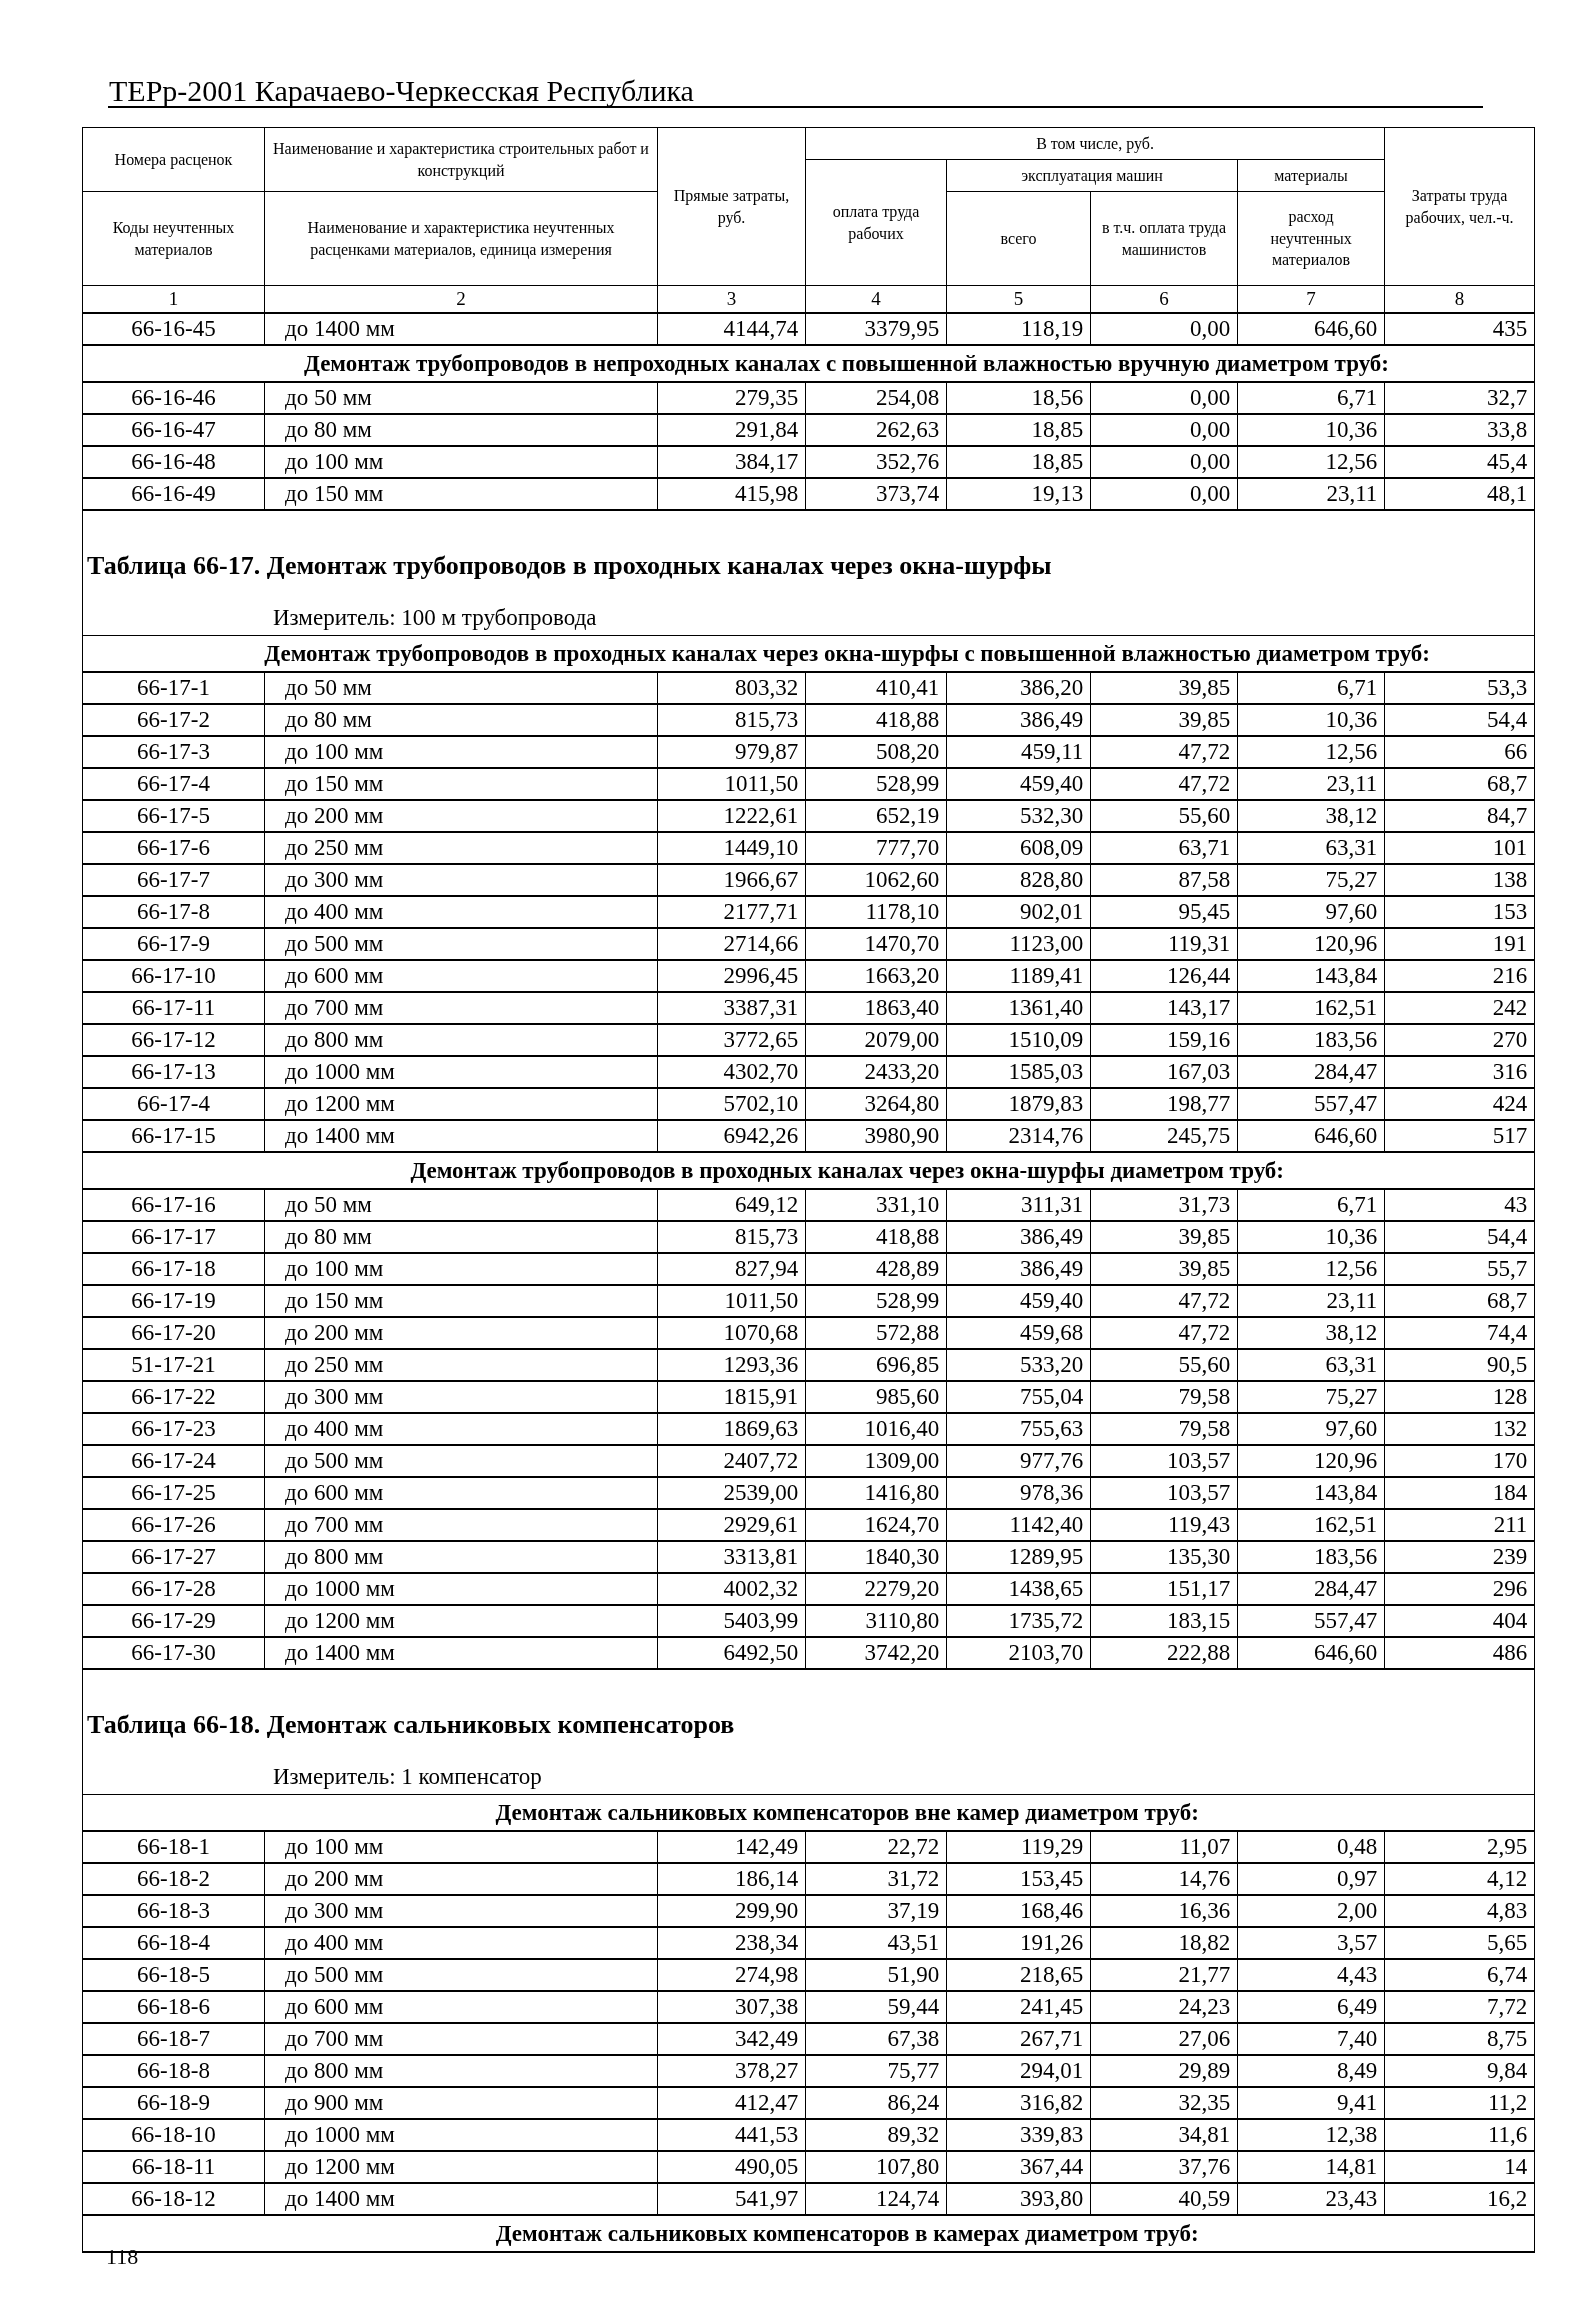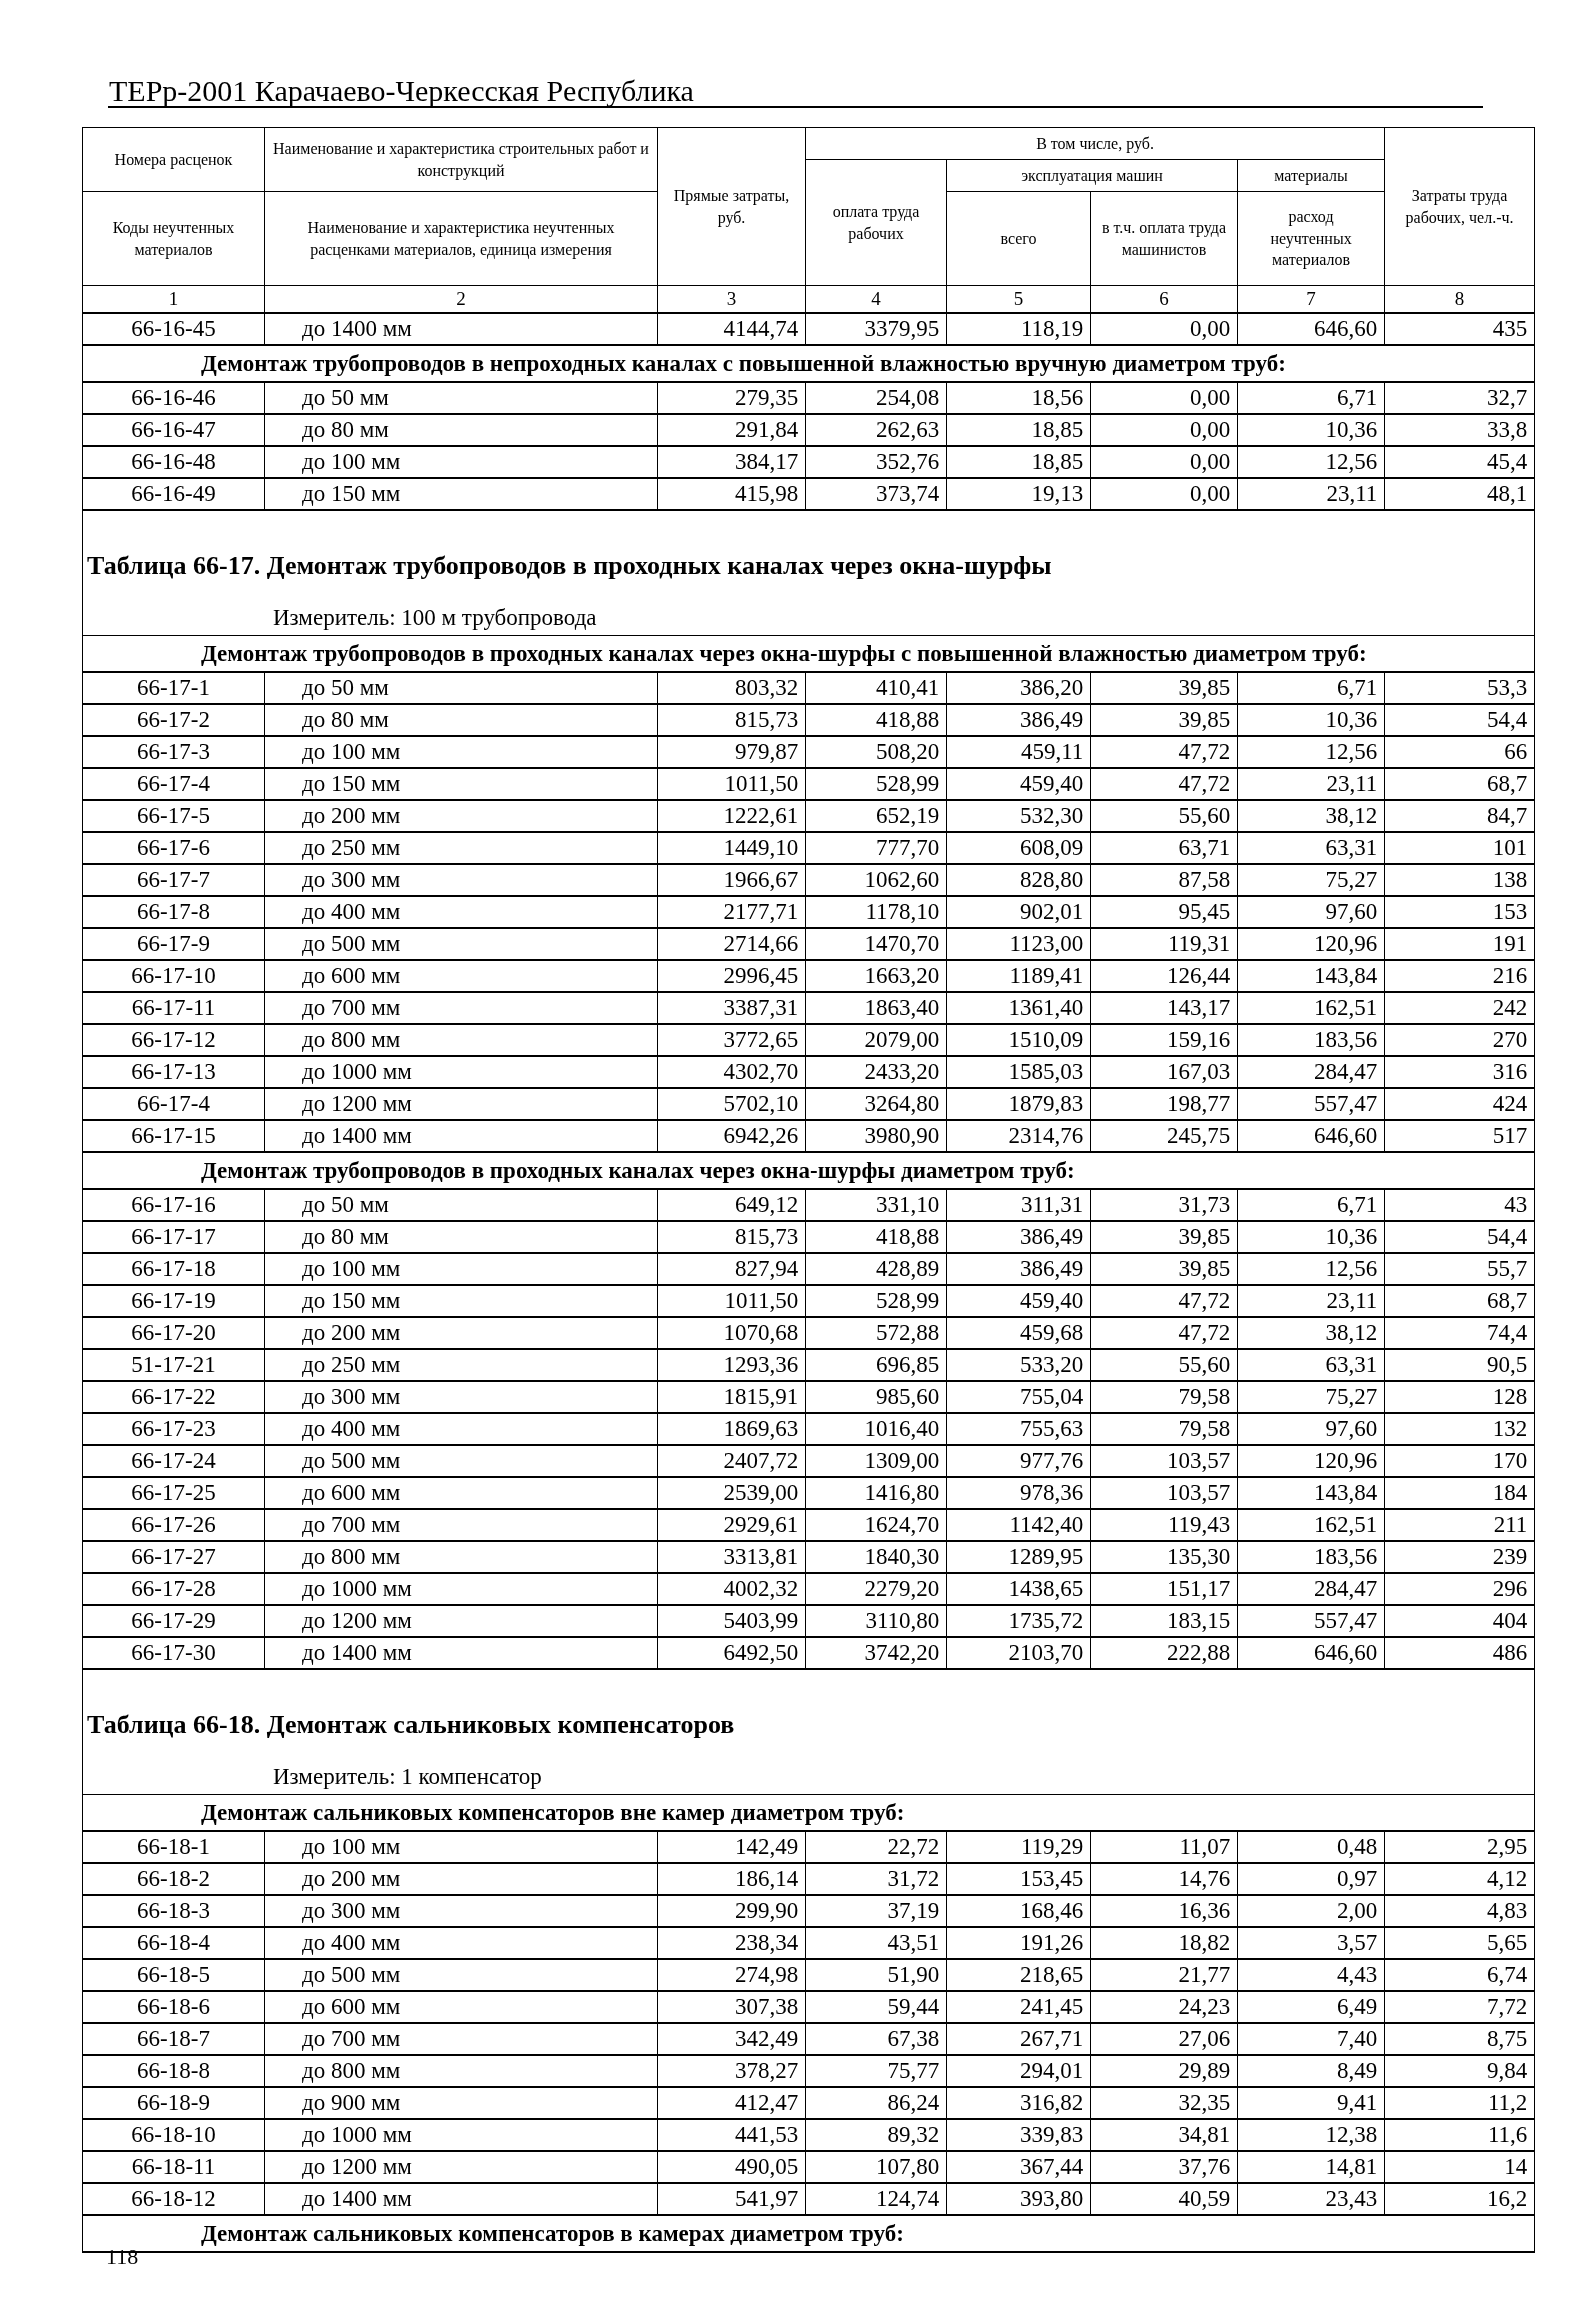--- a/index.html
+++ b/index.html
@@ -6,23 +6,23 @@
   body { width:1591px; height:2307px; position:relative; font-family:"Liberation Serif", serif; color:#000; }
   .running-head { position:absolute; left:109px; top:74px; font-size:30px; }
   .head-rule { position:absolute; left:108px; top:106px; width:1375px; height:2px; background:#000; }
   .sheet { position:absolute; left:82px; top:127px; width:1453px; }
   table { border-collapse:collapse; width:100%; table-layout:fixed; }
   td, th { border:1.3px solid #000; padding:0 8px; font-weight:normal; }
   .hdr th { font-size:16px; text-align:center; vertical-align:middle; line-height:1.35; }
   .num-row td { font-size:19px; text-align:center; height:25.6px; border-bottom:2.7px solid #000; }
   tr.data td { font-size:23px; height:30px; border-bottom:2px solid #000; }
   tr.data td.code { text-align:center; }
-  tr.data td.name { padding-left:37px; }
+  tr.data td.name { padding-left:20px; }
   tr.data td.v { text-align:right; padding-right:6.7px; }
-  tr.sub td { font-size:23px; font-weight:bold; padding-left:118px; height:35px; border-bottom:2px solid #000; border-left:1.3px solid #000; border-right:1.3px solid #000; line-height:1.35; }
+  tr.sub td { font-size:23px; font-weight:bold; padding-left:84px; height:35px; border-bottom:2px solid #000; border-left:1.3px solid #000; border-right:1.3px solid #000; line-height:1.35;text-align:center; }
   tr.sub td.wrap { padding-right:6.7px; }
   tr.title-row td { border-top:2px solid #000; border-bottom:none; }
   tr.title-row td .ttl { font-size:26px; font-weight:bold; padding:40px 0 0 0; margin-left:-4px; }
   tr.title-row td .meas { font-size:23px; padding:24px 0 4px 182px; }
   .page-num { position:absolute; left:106px; top:2244px; font-size:22px;font-family:Liberation Serif, serif; }
 </style>
 </head>
 <body>
 
 <div class="running-head">ТЕРр-2001 Карачаево-Черкесская Республика</div>

